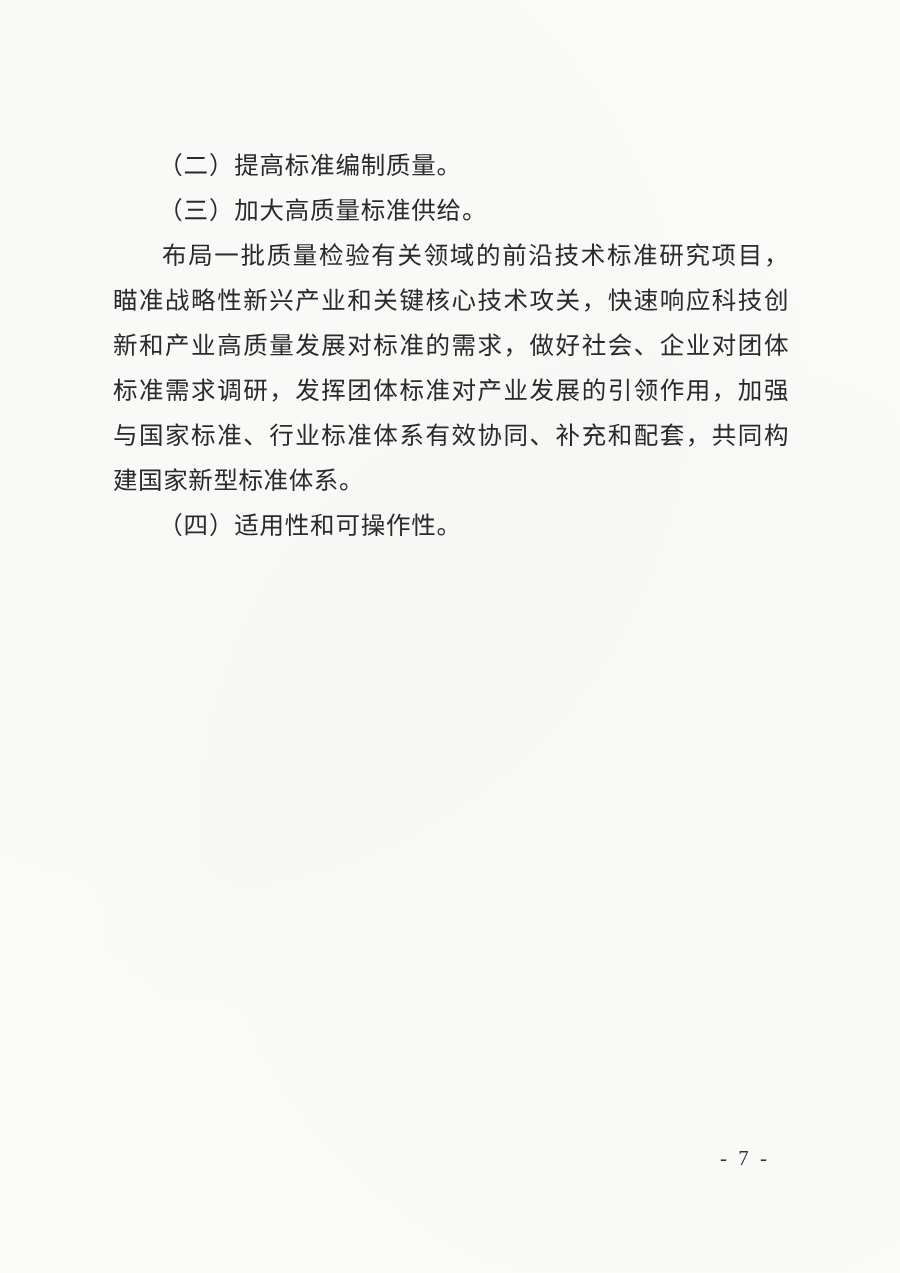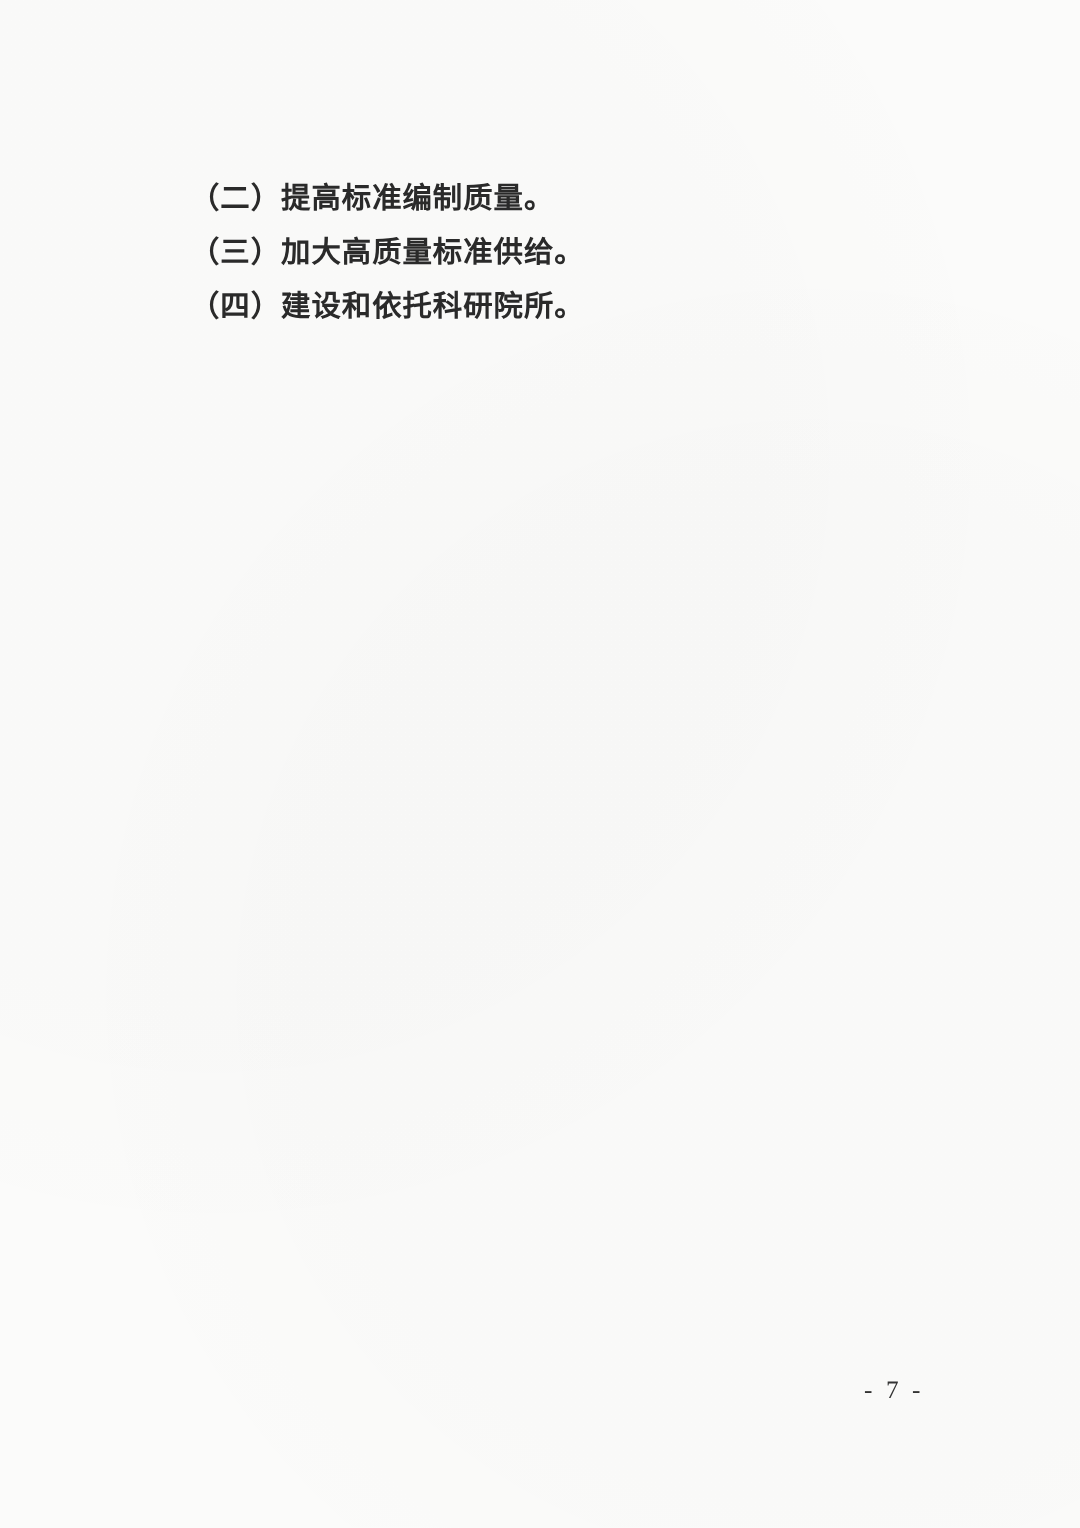--- a/index.html
+++ b/index.html
@@ -41,21 +41,21 @@
     text-align: justify;
     text-align-last: left;
     text-indent: 2em;
     letter-spacing: 0.6px;
     word-break: break-all;
   }
   .heading {
     margin: 0;
     font-size: 24.5px;
     line-height: 45px;
-    font-weight: bold;
+    font-weight: normal;
     text-indent: 1.85em;
     letter-spacing: 0.8px;
     white-space: nowrap;
   }
   .page-number {
     position: absolute;
     left: 700px;
     top: 1146px;
     width: 90px;
     text-align: center;
@@ -65,17 +65,18 @@
     font-family: "Liberation Serif", "DejaVu Serif", serif;
   }
 </style>
 </head>
 <body>
 
 <div class="page">
   <div class="content">
     <p class="heading">（二）提高标准编制质量。</p>
     <p class="heading">（三）加大高质量标准供给。</p>
-    <p class="heading">（四）建设和依托科研院所。</p>
+    <p class="para">布局一批质量检验有关领域的前沿技术标准研究项目，瞄准战略性新兴产业和关键核心技术攻关，快速响应科技创新和产业高质量发展对标准的需求，做好社会、企业对团体标准需求调研，发挥团体标准对产业发展的引领作用，加强与国家标准、行业标准体系有效协同、补充和配套，共同构建国家新型标准体系。</p>
+    <p class="heading">（四）适用性和可操作性。</p>
   </div>
 
   <div class="page-number">- 7 -</div>
 </div>
 
 </body></html>

